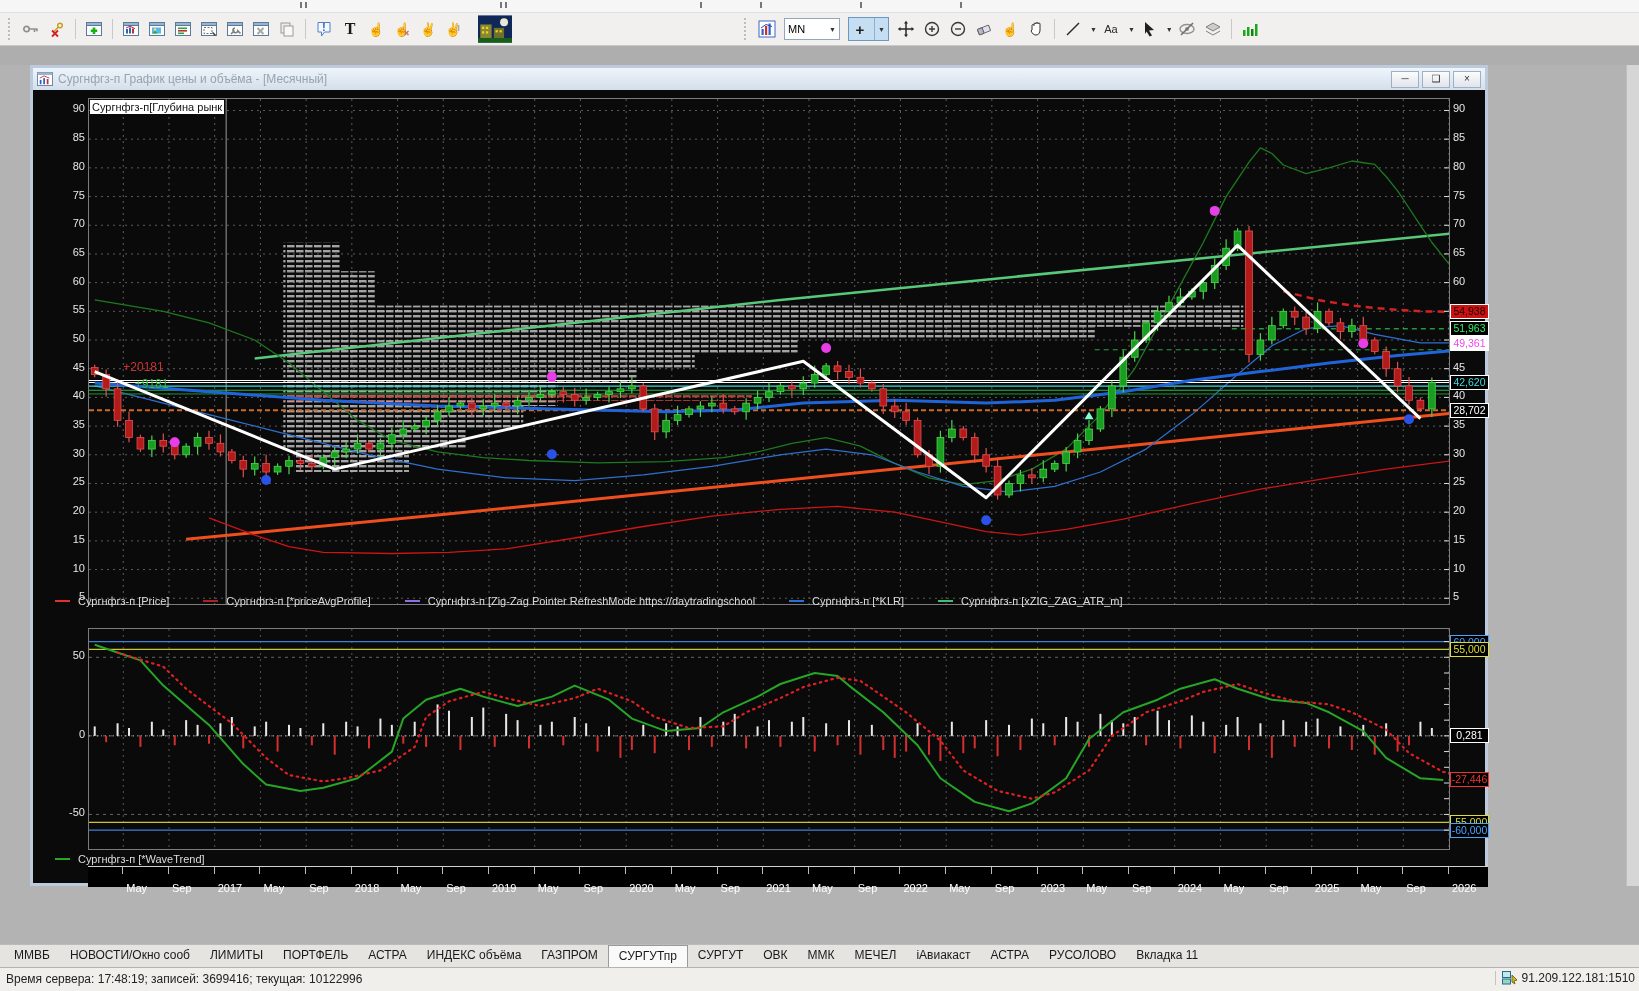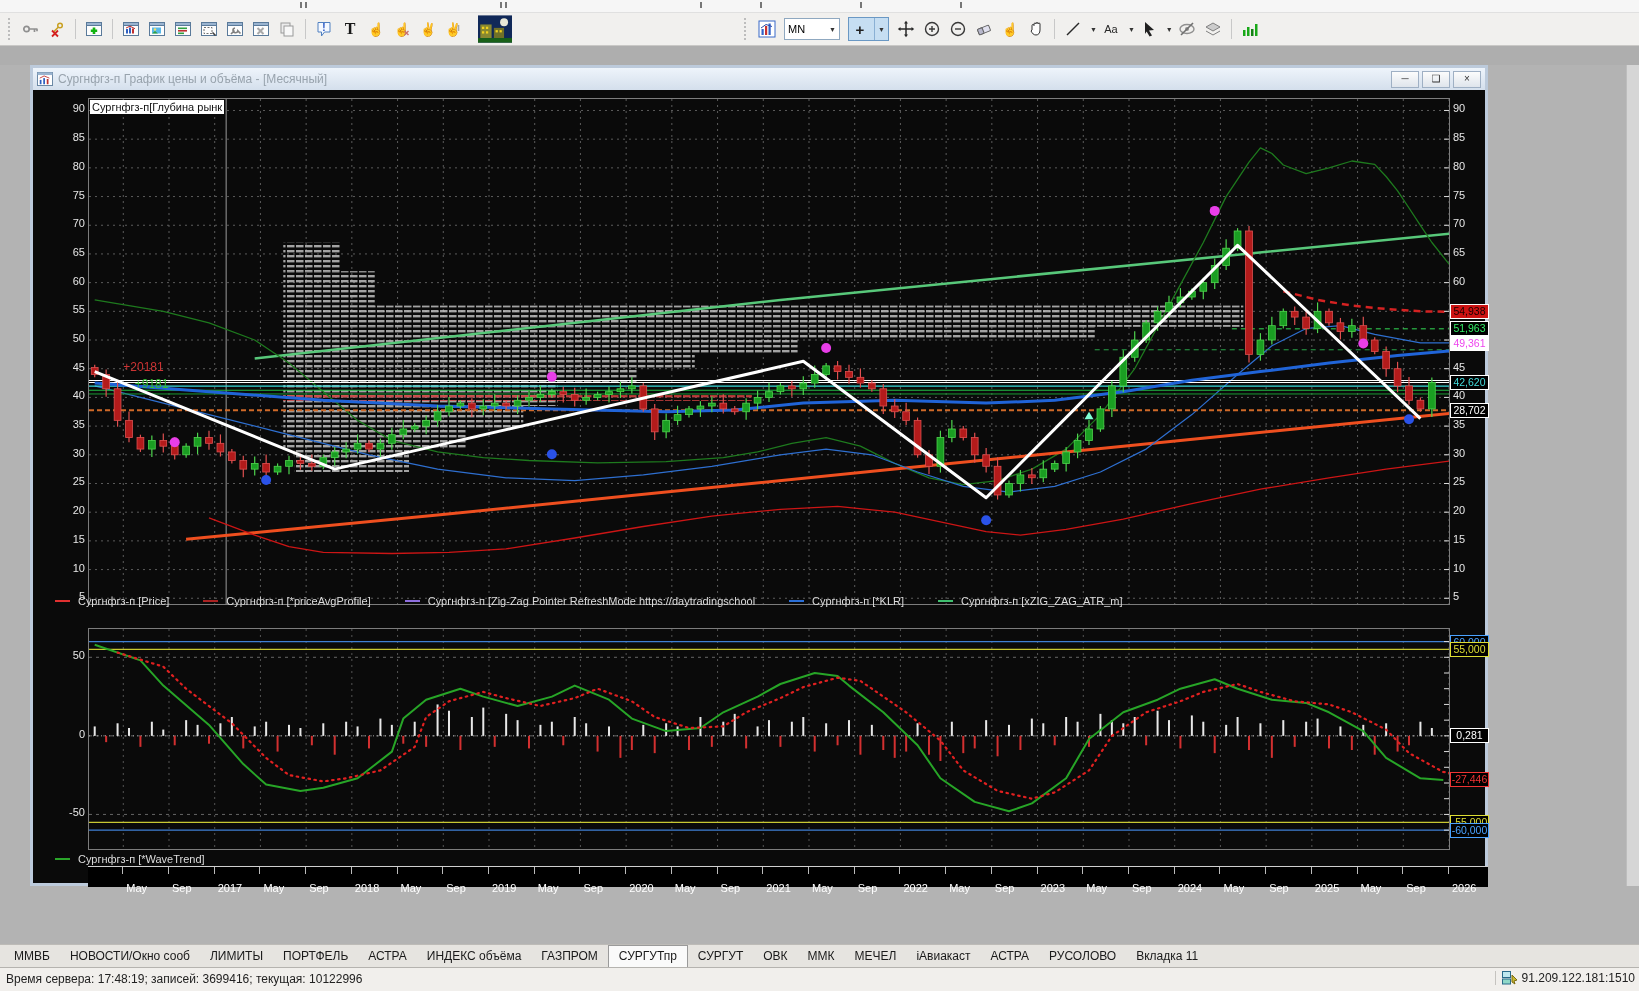--- a/index.html
+++ b/index.html
@@ -38,21 +38,21 @@
   .legTxt{font-size:11px;color:#dcdcdc;white-space:nowrap;}
   #xaxis{position:absolute;left:55px;top:776px;width:1400px;height:20px;background:#000;border-top:1px solid #cfcfcf;}
   .xt{position:absolute;top:3px;font-size:11px;color:#fff;white-space:nowrap;margin-top:12px;}
   .xtick{position:absolute;top:0;width:1px;height:7px;background:#bbb;}
   .plbl{position:absolute;left:1417px;width:37px;height:13px;font-size:10.5px;line-height:13px;text-align:center;border:1px solid #fff;background:#000;}
   #depthLbl{position:absolute;left:57px;top:10px;background:#fff;color:#111;font-size:11px;padding:0 2px;height:14px;line-height:14px;white-space:nowrap;overflow:hidden;max-width:136px;}
   
   #clockWin{position:absolute;left:30px;top:888px;width:190px;height:53px;background:#0b0b14;border:2px solid #c9c9c9;outline:1px solid #6a6a6a;box-sizing:border-box;display:flex;align-items:center;justify-content:center;}
   #clockTime{font-family:"DejaVu Sans Mono",monospace;font-weight:bold;font-size:36px;letter-spacing:2px;background:linear-gradient(#f2f2ff 15%,#b9b9d8 45%,#63639a 80%);-webkit-background-clip:text;background-clip:text;color:transparent;}
   
-  #tabbar{position:absolute;left:0;top:944px;width:1639px;height:23px;background:#e6e4e0;border-top:1px solid #bdbbb7;display:flex;align-items:center;padding-left:4px;box-sizing:border-box;}
+  #tabbar{position:absolute;left:0;top:944px;width:1639px;height:23px;background:#e6e4e0;border-top:1px solid #bdbbb7;display:flex;align-items:flex-start;padding-left:4px;box-sizing:border-box;}
   .tab{font-size:12px;color:#1a1a1a;padding:3px 10px 4px;white-space:nowrap;}
   .tab.active{background:#fafafa;border:1px solid #9a9a9a;border-bottom:none;}
   
   #statusbar{position:absolute;left:0;top:967px;width:1639px;height:24px;background:#f1efec;border-top:1px solid #b5b3af;font-size:12px;color:#222;}
   #statusLeft{position:absolute;left:6px;top:4px;text-align:center;}
   #statusRight{position:absolute;right:4px;top:3px;display:flex;align-items:center;gap:4px;border-left:1px solid #c5c3bf;padding-left:6px;}
   #scrollStrip{position:absolute;right:0px;top:65px;width:12px;height:821px;background:#d6d6d6;border-left:1px solid #bdbdbd;}
   .gray-strip{position:absolute;left:0;top:46px;width:1639px;height:19px;background:#aeaeae;}
 </style>
 </head>

